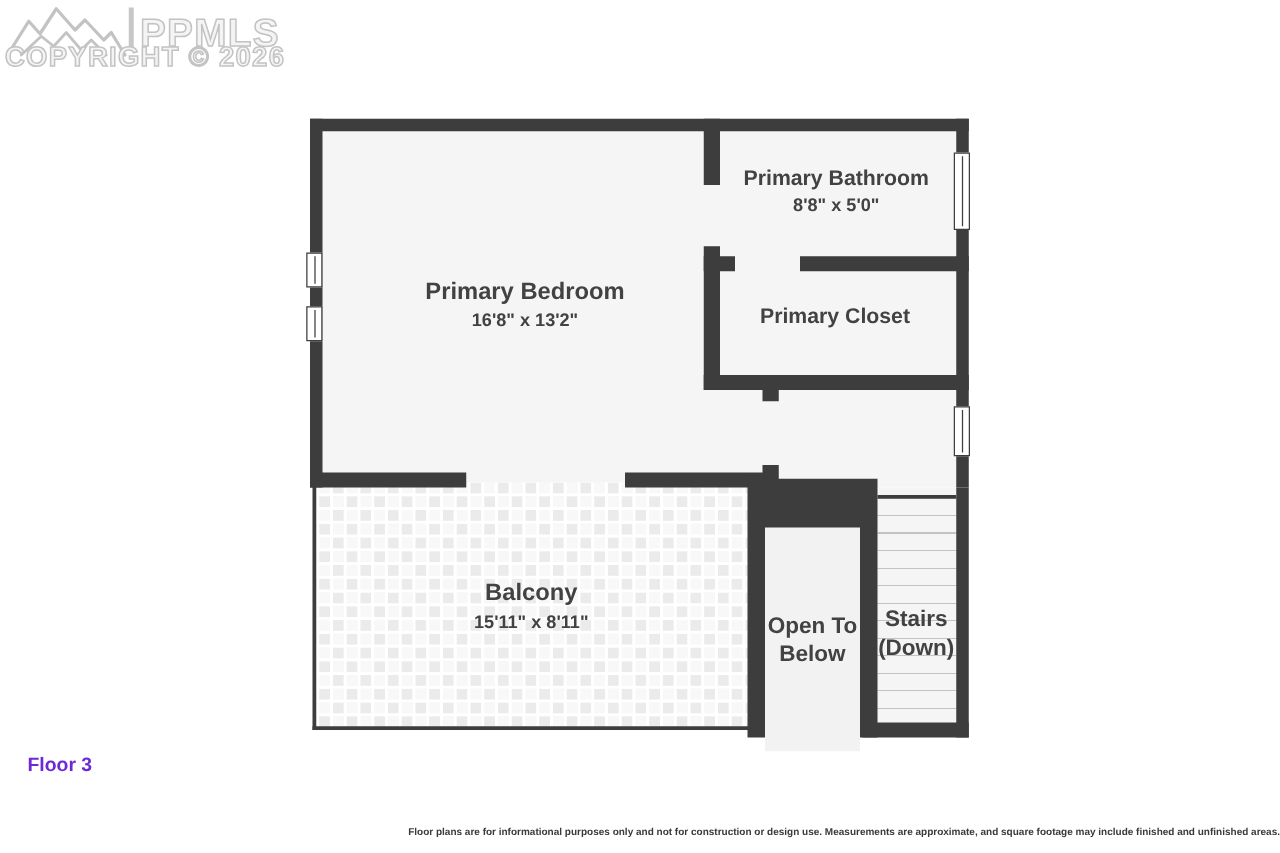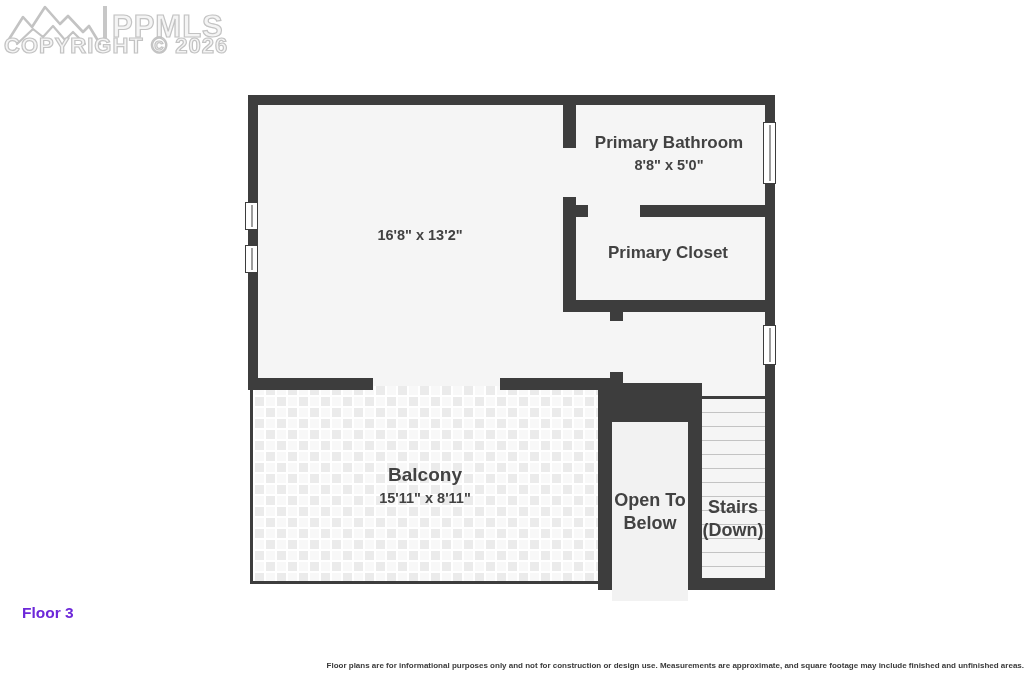--- a/index.html
+++ b/index.html
@@ -84,28 +84,29 @@
   <div class="otb-box">
     <div class="otb-inner">
       <div class="two-line">
         <div>Open To</div>
         <div>Below</div>
       </div>
     </div>
   </div>
 
   <div class="treads"></div>
-  <div class="rlabel" style="left:688px;top:496px;width:90px;">
+  <div class="rlabel" style="left:688px;top:484px;width:90px;">
     <div class="two-line">
       <div>Stairs</div>
       <div>(Down)</div>
     </div>
   </div>
 
   <div class="rlabel" style="left:290px;top:223px;width:260px;">
+    <div class="rname-lg">Primary Bedroom</div>
     <div class="rdims">16'8" x 13'2"</div>
   </div>
   <div class="rlabel" style="left:563px;top:133px;width:212px;">
     <div class="rname">Primary Bathroom</div>
     <div class="rdims">8'8" x 5'0"</div>
   </div>
   <div class="rlabel" style="left:563px;top:243px;width:210px;">
     <div class="rname">Primary Closet</div>
   </div>
   <div class="rlabel" style="left:295px;top:464px;width:260px;">

